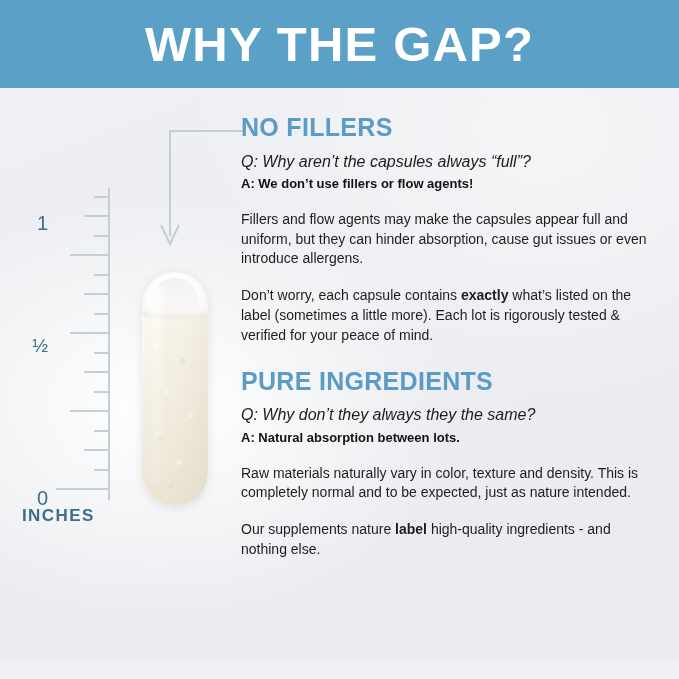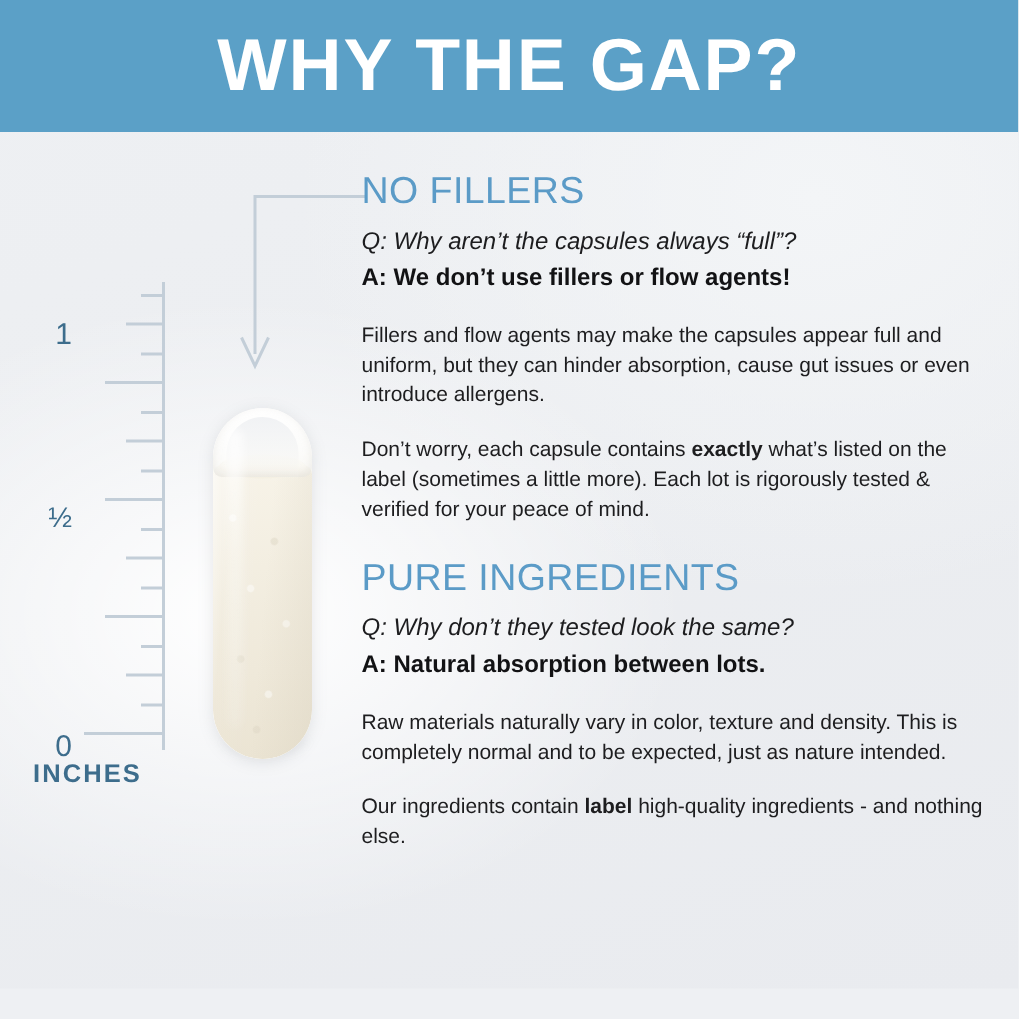--- a/index.html
+++ b/index.html
@@ -209,35 +209,35 @@
   
   #content {
     position: absolute;
     left: 241px;
     top: 114px;
     width: 418px;
   }
   .section-heading {
     color: #5b9bc7;
     font-size: 25px;
-    font-weight: normal;
+    font-weight: bold;
     letter-spacing: 0.3px;
     line-height: 1.1;
     margin-bottom: 9px;
   }
   .qa-q {
     color: #1d1d1f;
     font-size: 16px;
     font-style: italic;
     line-height: 1.35;
     margin-bottom: 3px;
   }
   .qa-a {
     color: #121214;
-    font-size: 16px;
+    font-size: 13px;
     font-weight: bold;
     line-height: 1.35;
   }
   .body-para {
     color: #1d1d1f;
     font-size: 14px;
     line-height: 1.42;
     margin-top: 17px;
   }
   .body-para b { font-weight: bold; }
@@ -305,20 +305,20 @@
     <div class="section" id="section-fillers">
       <div class="section-heading">NO FILLERS</div>
       <div class="qa-q">Q: Why aren’t the capsules always “full”?</div>
       <div class="qa-a">A: We don’t use fillers or flow agents!</div>
       <div class="body-para"><span>Fillers and flow agents may make the capsules appear full and uniform, but they can hinder absorption, cause gut issues or even introduce allergens.</span></div>
       <div class="body-para"><span>Don’t worry, each capsule contains </span><b>exactly</b><span> what’s listed on the label (sometimes a little more). Each lot is rigorously tested &amp; verified for your peace of mind.</span></div>
     </div>
 
     <div class="section" id="section-pure">
       <div class="section-heading">PURE INGREDIENTS</div>
-      <div class="qa-q">Q: Why don’t they tested look the same?</div>
+      <div class="qa-q">Q: Why don’t they always they the same?</div>
       <div class="qa-a">A: Natural absorption between lots.</div>
       <div class="body-para"><span>Raw materials naturally vary in color, texture and density. This is completely normal and to be expected, just as nature intended.</span></div>
-      <div class="body-para"><span>Our ingredients contain </span><b>label</b><span> high-quality ingredients - and nothing else.</span></div>
+      <div class="body-para"><span>Our supplements nature </span><b>label</b><span> high-quality ingredients - and nothing else.</span></div>
     </div>
 
   </div>
 </div>
 
 </body></html>

